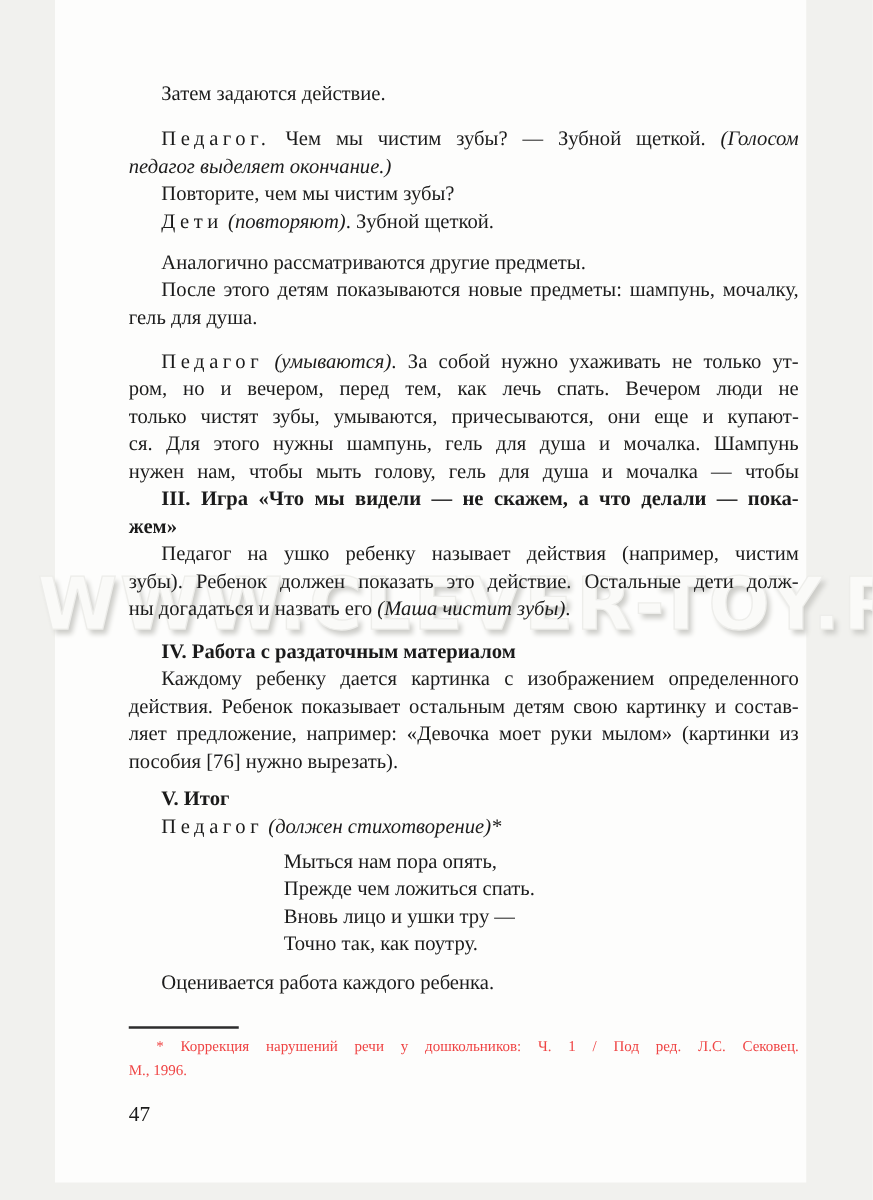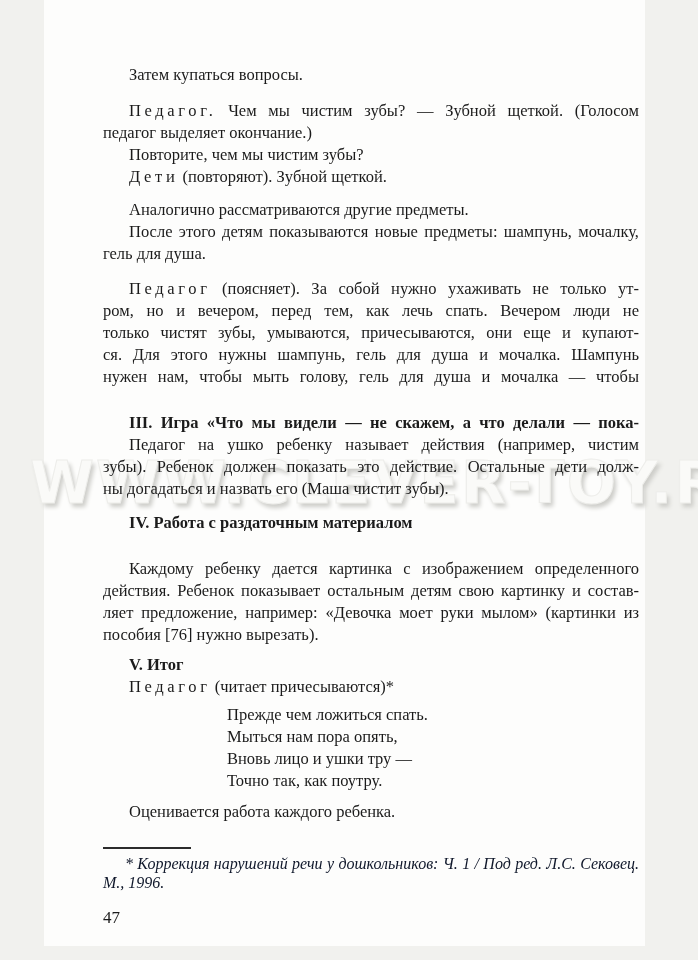--- a/index.html
+++ b/index.html
@@ -25,98 +25,99 @@
   }
   .content{
     position:relative;z-index:2;
     padding:64px 6px 0 59px;
     color:#1b1b1b;
     font-size:16.5px;line-height:22px;
   }
   .line{margin:0;}
   .indent{text-indent:26px;}
   .just{text-align:justify;text-align-last:justify;}
-  .it{}
+  .it{font-style:italic;}
   .sp{letter-spacing:0.22em;text-align:right;}
   .b{font-weight:bold;}
   .mt14{margin-top:14px;}
   .mt13{margin-top:13px;}
   .mt12{margin-top:12px;}
   .mt11{margin-top:11px;}
-  .mt10{margin-top:24px;}
+  .mt10{margin-top:0;}
   .mt9{margin-top:9px;}
   .mt8{margin-top:8px;}
   .poem{margin:6px 0 0 124px;}
   .fn-rule{width:88px;border:0;border-top:2px solid #2c2c2c;margin:24px 0 0 0;height:0;}
-  .footnote{font-size:16px;line-height:19px;margin-top:5px;color:#0f172a;font-style:italic;}
+  .footnote{font-size:12px;line-height:19px;margin-top:5px;color:#ef4444;}
   .fn-indent{text-indent:22px;}
   .pagenum{margin-top:15px;font-size:17px;}
 </style>
 </head>
 <body>
 
 <div class="scan">
   <div class="page">
 
     <div class="watermark">WWW.CLEVER-TOY.RU</div>
 
     <div class="content">
 
-      <p class="line indent">Затем купаться вопросы.</p>
+      <p class="line indent">Затем задаются действие.</p>
 
       <div>
         <p class="line indent just mt14"><span class="sp">Педагог.</span><span> Чем мы чистим зубы? — Зубной щеткой. </span><span class="it">(Голосом</span></p>
         <p class="line it">педагог выделяет окончание.)</p>
       </div>
 
       <p class="line indent">Повторите, чем мы чистим зубы?</p>
 
       <p class="line indent"><span class="sp">Дети</span><span class="it"> (повторяют)</span><span>. Зубной щеткой.</span></p>
 
       <p class="line indent mt11">Аналогично рассматриваются другие предметы.</p>
 
       <div>
         <p class="line indent just">После этого детям показываются новые предметы: шампунь, мочалку,</p>
         <p class="line">гель для душа.</p>
       </div>
 
       <div>
-        <p class="line indent just mt13"><span class="sp">Педагог</span><span class="it"> (поясняет)</span><span>. За собой нужно ухаживать не только ут-</span></p>
+        <p class="line indent just mt13"><span class="sp">Педагог</span><span class="it"> (умываются)</span><span>. За собой нужно ухаживать не только ут-</span></p>
         <p class="line just">ром, но и вечером, перед тем, как лечь спать. Вечером люди не</p>
         <p class="line just">только чистят зубы, умываются, причесываются, они еще и купают-</p>
         <p class="line just">ся. Для этого нужны шампунь, гель для душа и мочалка. Шампунь</p>
         <p class="line just">нужен нам, чтобы мыть голову, гель для душа и мочалка — чтобы</p>
       </div>
 
       <div>
         <p class="line indent just b mt10">III. Игра «Что мы видели — не скажем, а что делали — пока-</p>
+        <p class="line b">жем»</p>
       </div>
 
       <div>
         <p class="line indent just">Педагог на ушко ребенку называет действия (например, чистим</p>
         <p class="line just">зубы). Ребенок должен показать это действие. Остальные дети долж-</p>
         <p class="line"><span>ны догадаться и назвать его </span><span class="it">(Маша чистит зубы)</span><span>.</span></p>
       </div>
 
       <p class="line indent b mt12">IV. Работа с раздаточным материалом</p>
 
       <div>
         <p class="line indent just mt10">Каждому ребенку дается картинка с изображением определенного</p>
         <p class="line just">действия. Ребенок показывает остальным детям свою картинку и состав-</p>
         <p class="line just">ляет предложение, например: «Девочка моет руки мылом» (картинки из</p>
         <p class="line">пособия [76] нужно вырезать).</p>
       </div>
 
       <p class="line indent b mt8">V. Итог</p>
 
-      <p class="line indent"><span class="sp">Педагог</span><span class="it"> (читает причесываются)*</span></p>
+      <p class="line indent"><span class="sp">Педагог</span><span class="it"> (должен стихотворение)*</span></p>
 
       <div class="poem">
+        <p class="line">Мыться нам пора опять,</p>
         <p class="line">Прежде чем ложиться спать.</p>
-        <p class="line">Мыться нам пора опять,</p>
         <p class="line">Вновь лицо и ушки тру —</p>
         <p class="line">Точно так, как поутру.</p>
       </div>
 
       <p class="line indent mt9">Оценивается работа каждого ребенка.</p>
 
       <hr class="fn-rule">
 
       <div class="footnote">
         <p class="line fn-indent just">* Коррекция нарушений речи у дошкольников: Ч. 1 / Под ред. Л.С. Сековец.</p>

